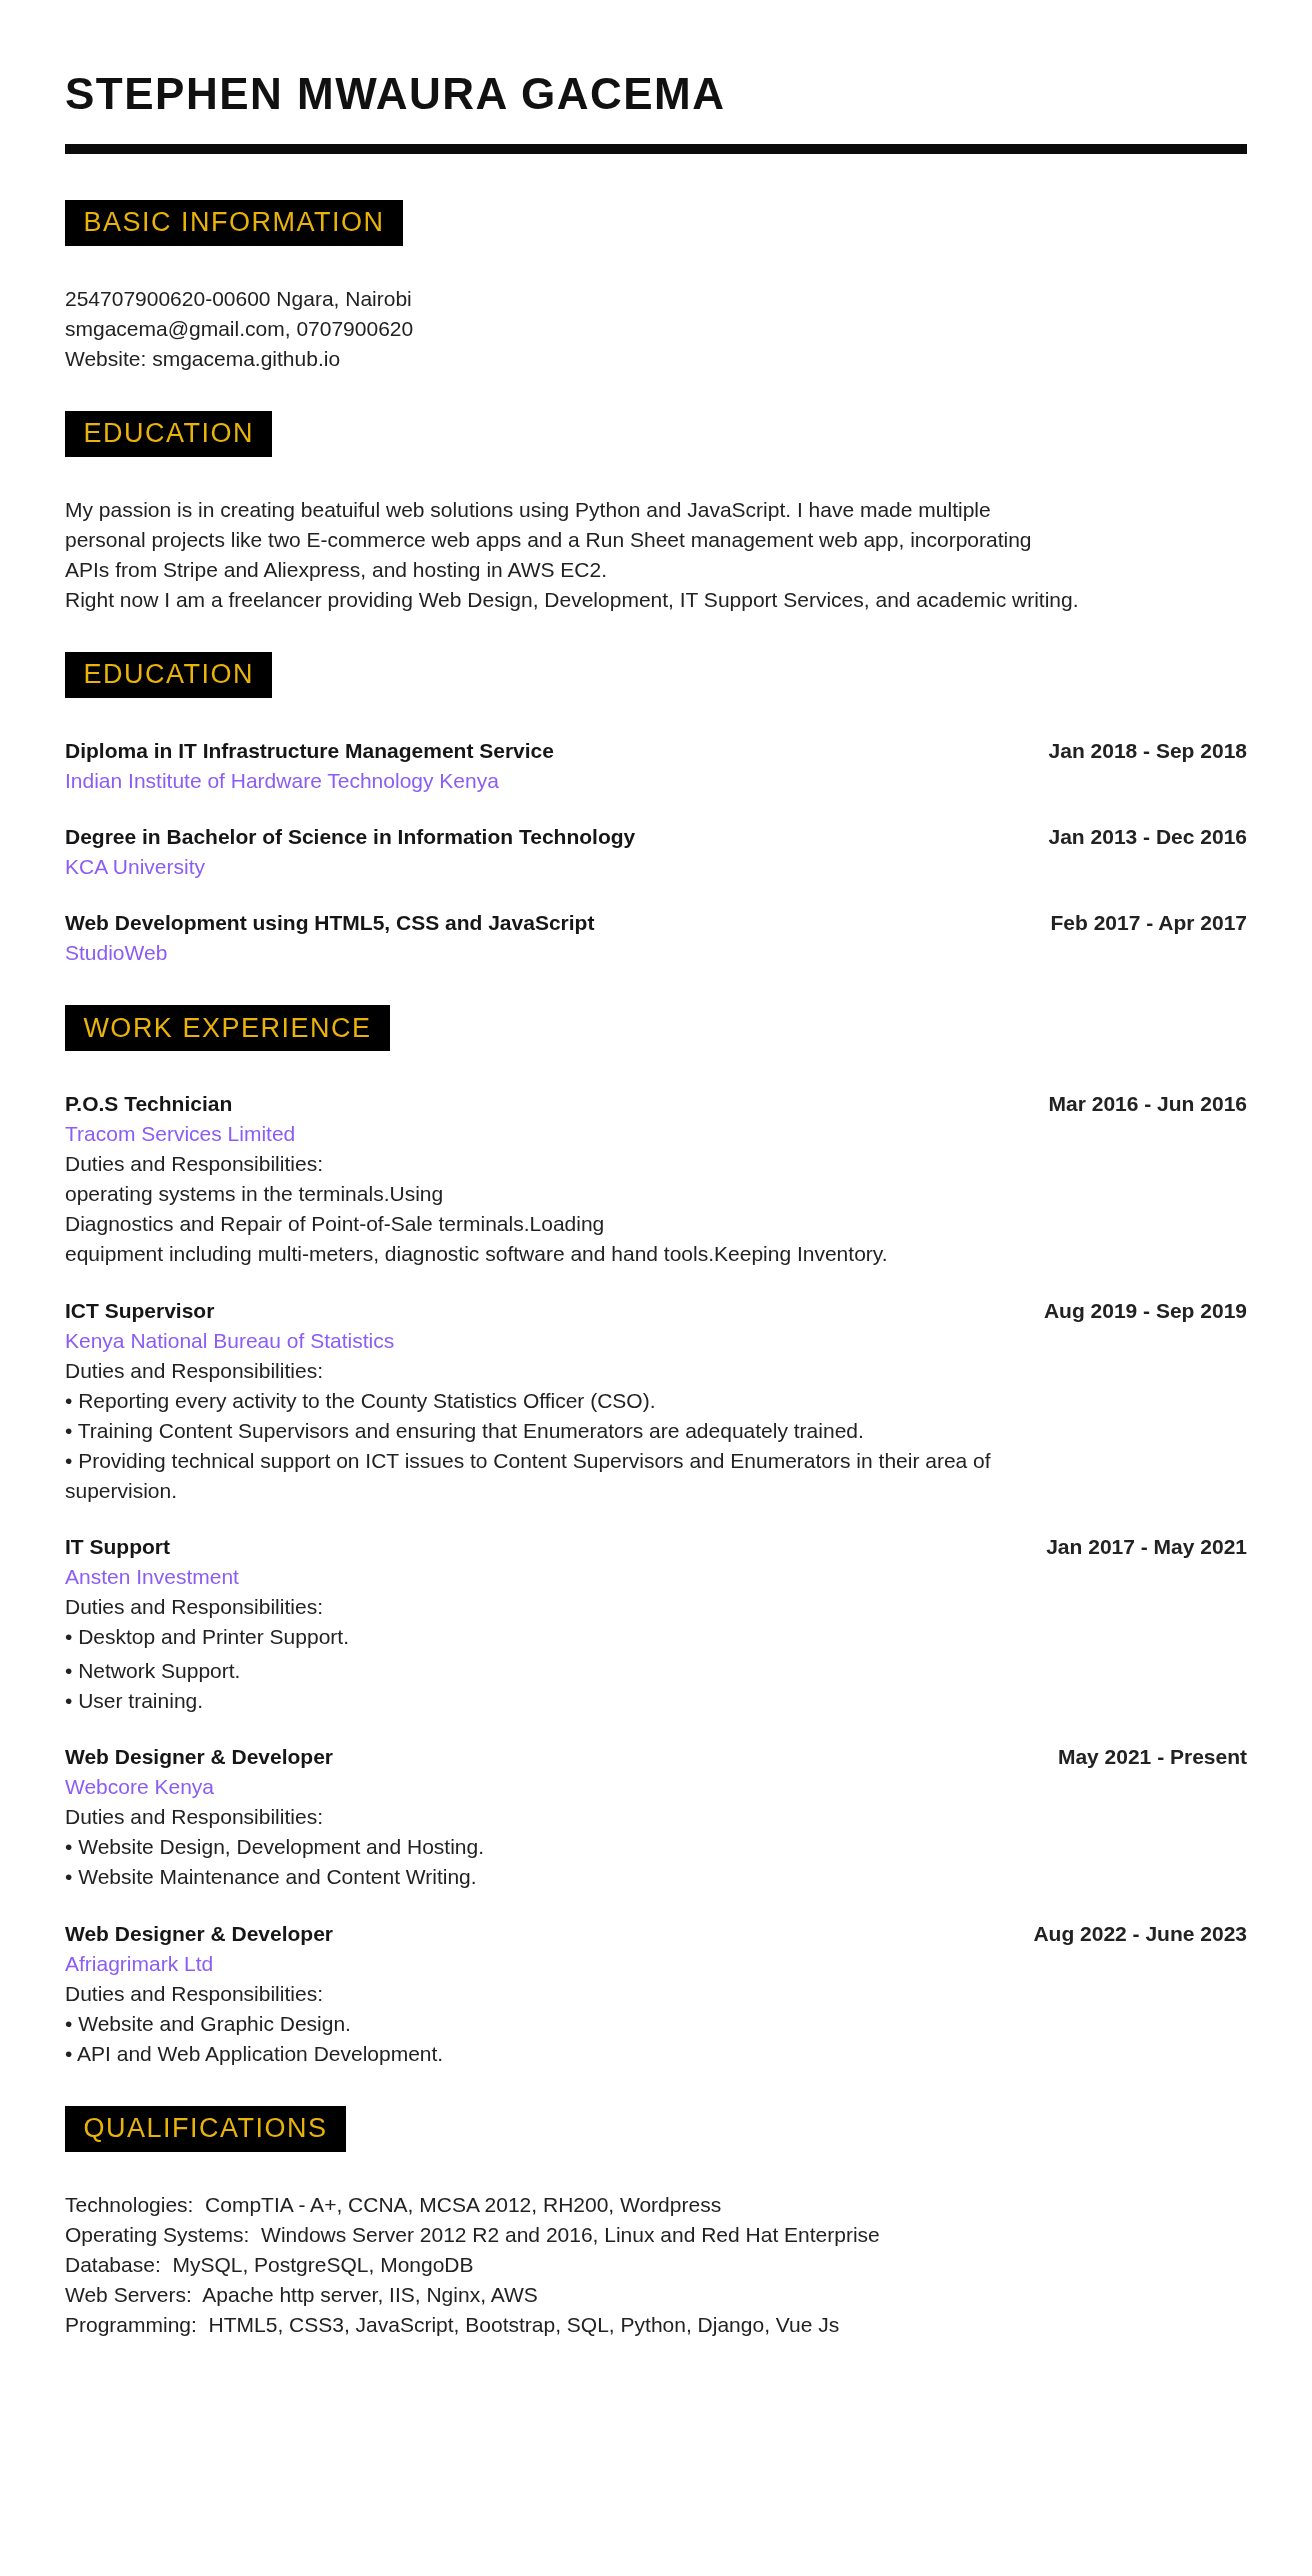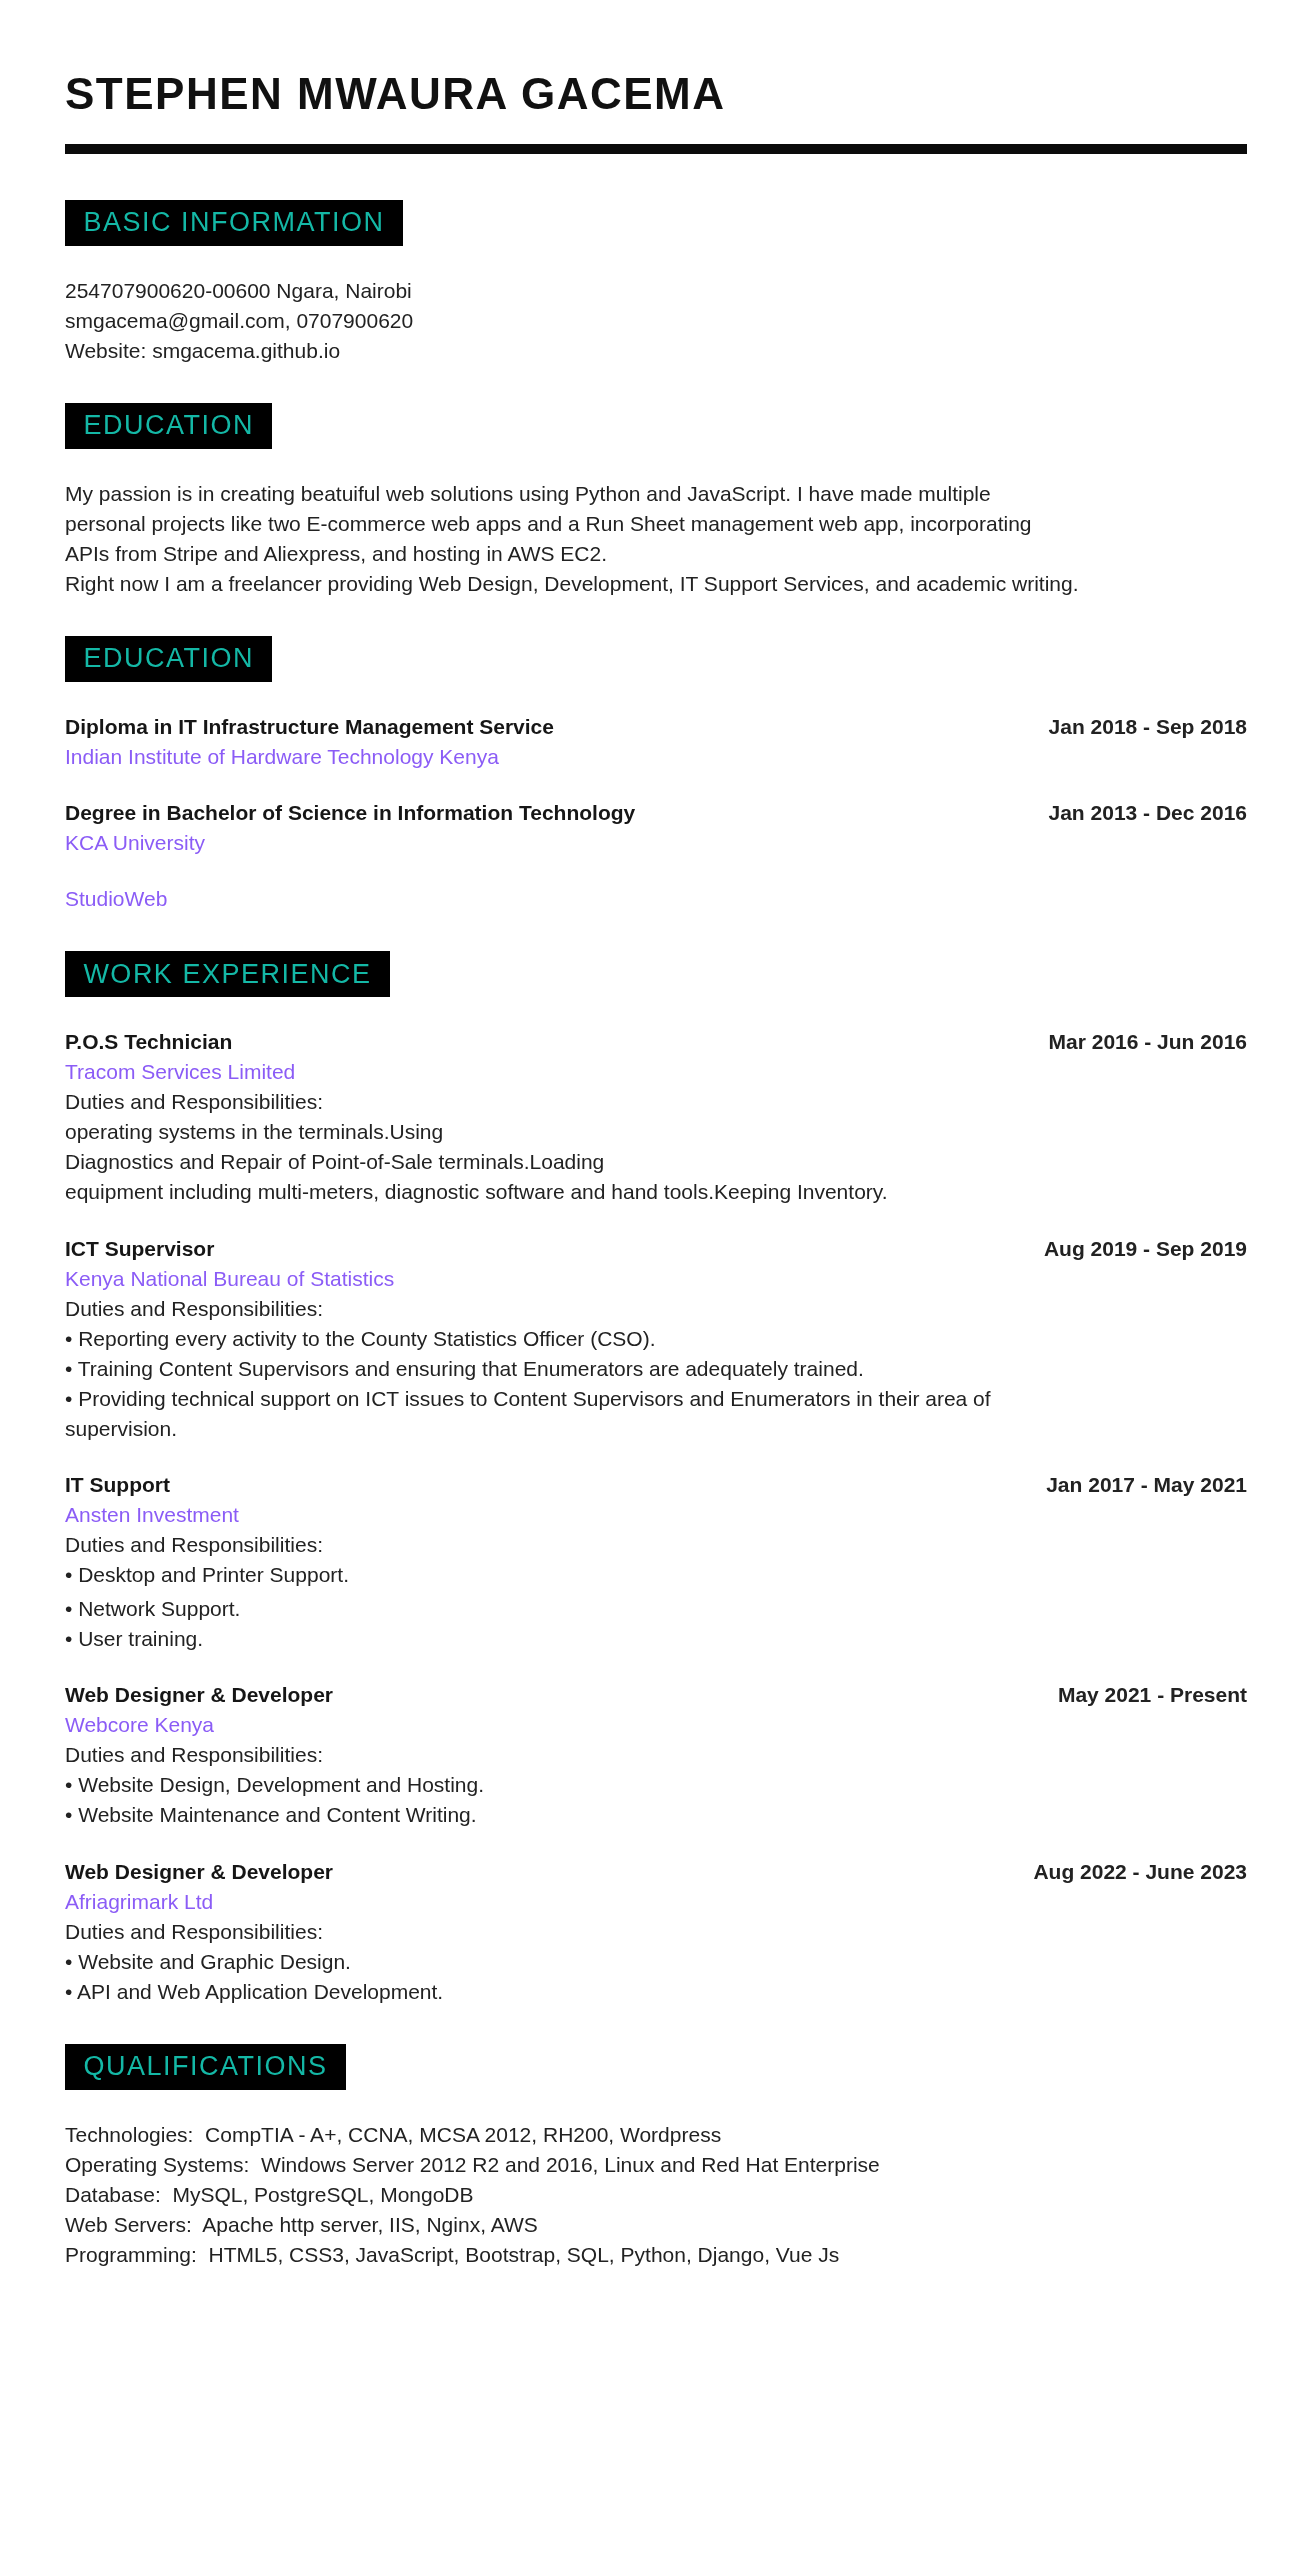--- a/index.html
+++ b/index.html
@@ -28,27 +28,27 @@
   .divider {
     margin-top: 24px;
     height: 9.5px;
     background: #0b0b0b;
   }
   .section { margin-top: 37px; }
   .section.first { margin-top: 46px; }
   .section-heading {
     display: inline-block;
     background: #000000;
-    color: #14b8a6;
+    color: #eab308;
     font-size: 27px;
     line-height: 27px;
     font-weight: 400;
     letter-spacing: 1.5px;
     padding: 9.5px 18.4px;
-    margin: 0 0 30px 0;
+    margin: 0 0 38px 0;
   }
   .body-line {
     font-size: 21px;
     line-height: 30px;
     color: #222222;
     white-space: pre-wrap;
   }
   .item { margin-top: 26.4px; }
   .item.first { margin-top: 0; }
   .item-head {
@@ -112,20 +112,24 @@
 
       <div class="item">
         <div class="item-head">
           <span class="item-title">Degree in Bachelor of Science in Information Technology</span>
           <span class="item-dates">Jan 2013 - Dec 2016</span>
         </div>
         <div class="item-org">KCA University</div>
       </div>
 
       <div class="item">
+        <div class="item-head">
+          <span class="item-title">Web Development using HTML5, CSS and JavaScript</span>
+          <span class="item-dates">Feb 2017 - Apr 2017</span>
+        </div>
         <div class="item-org">StudioWeb</div>
       </div>
     </div>
 
     <div class="section">
       <div class="section-heading">WORK EXPERIENCE</div>
 
       <div class="item first">
         <div class="item-head">
           <span class="item-title">P.O.S Technician</span>

